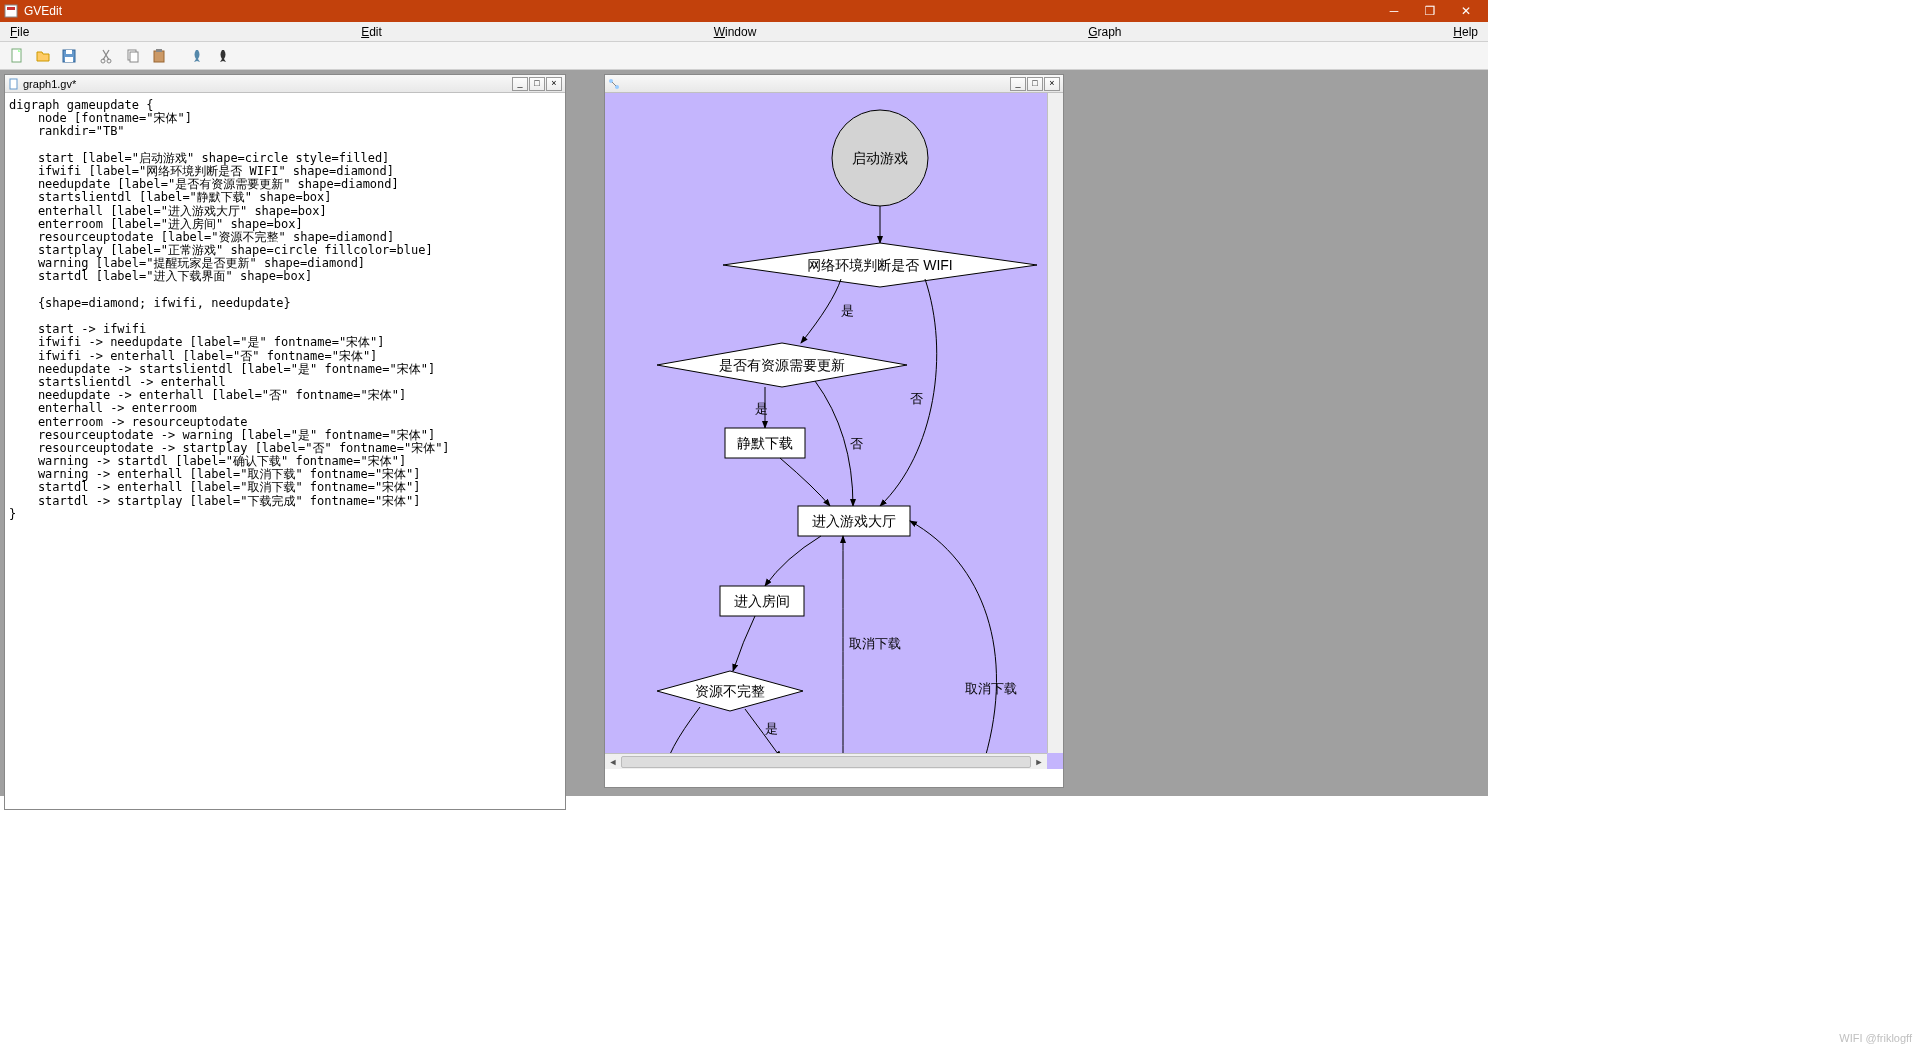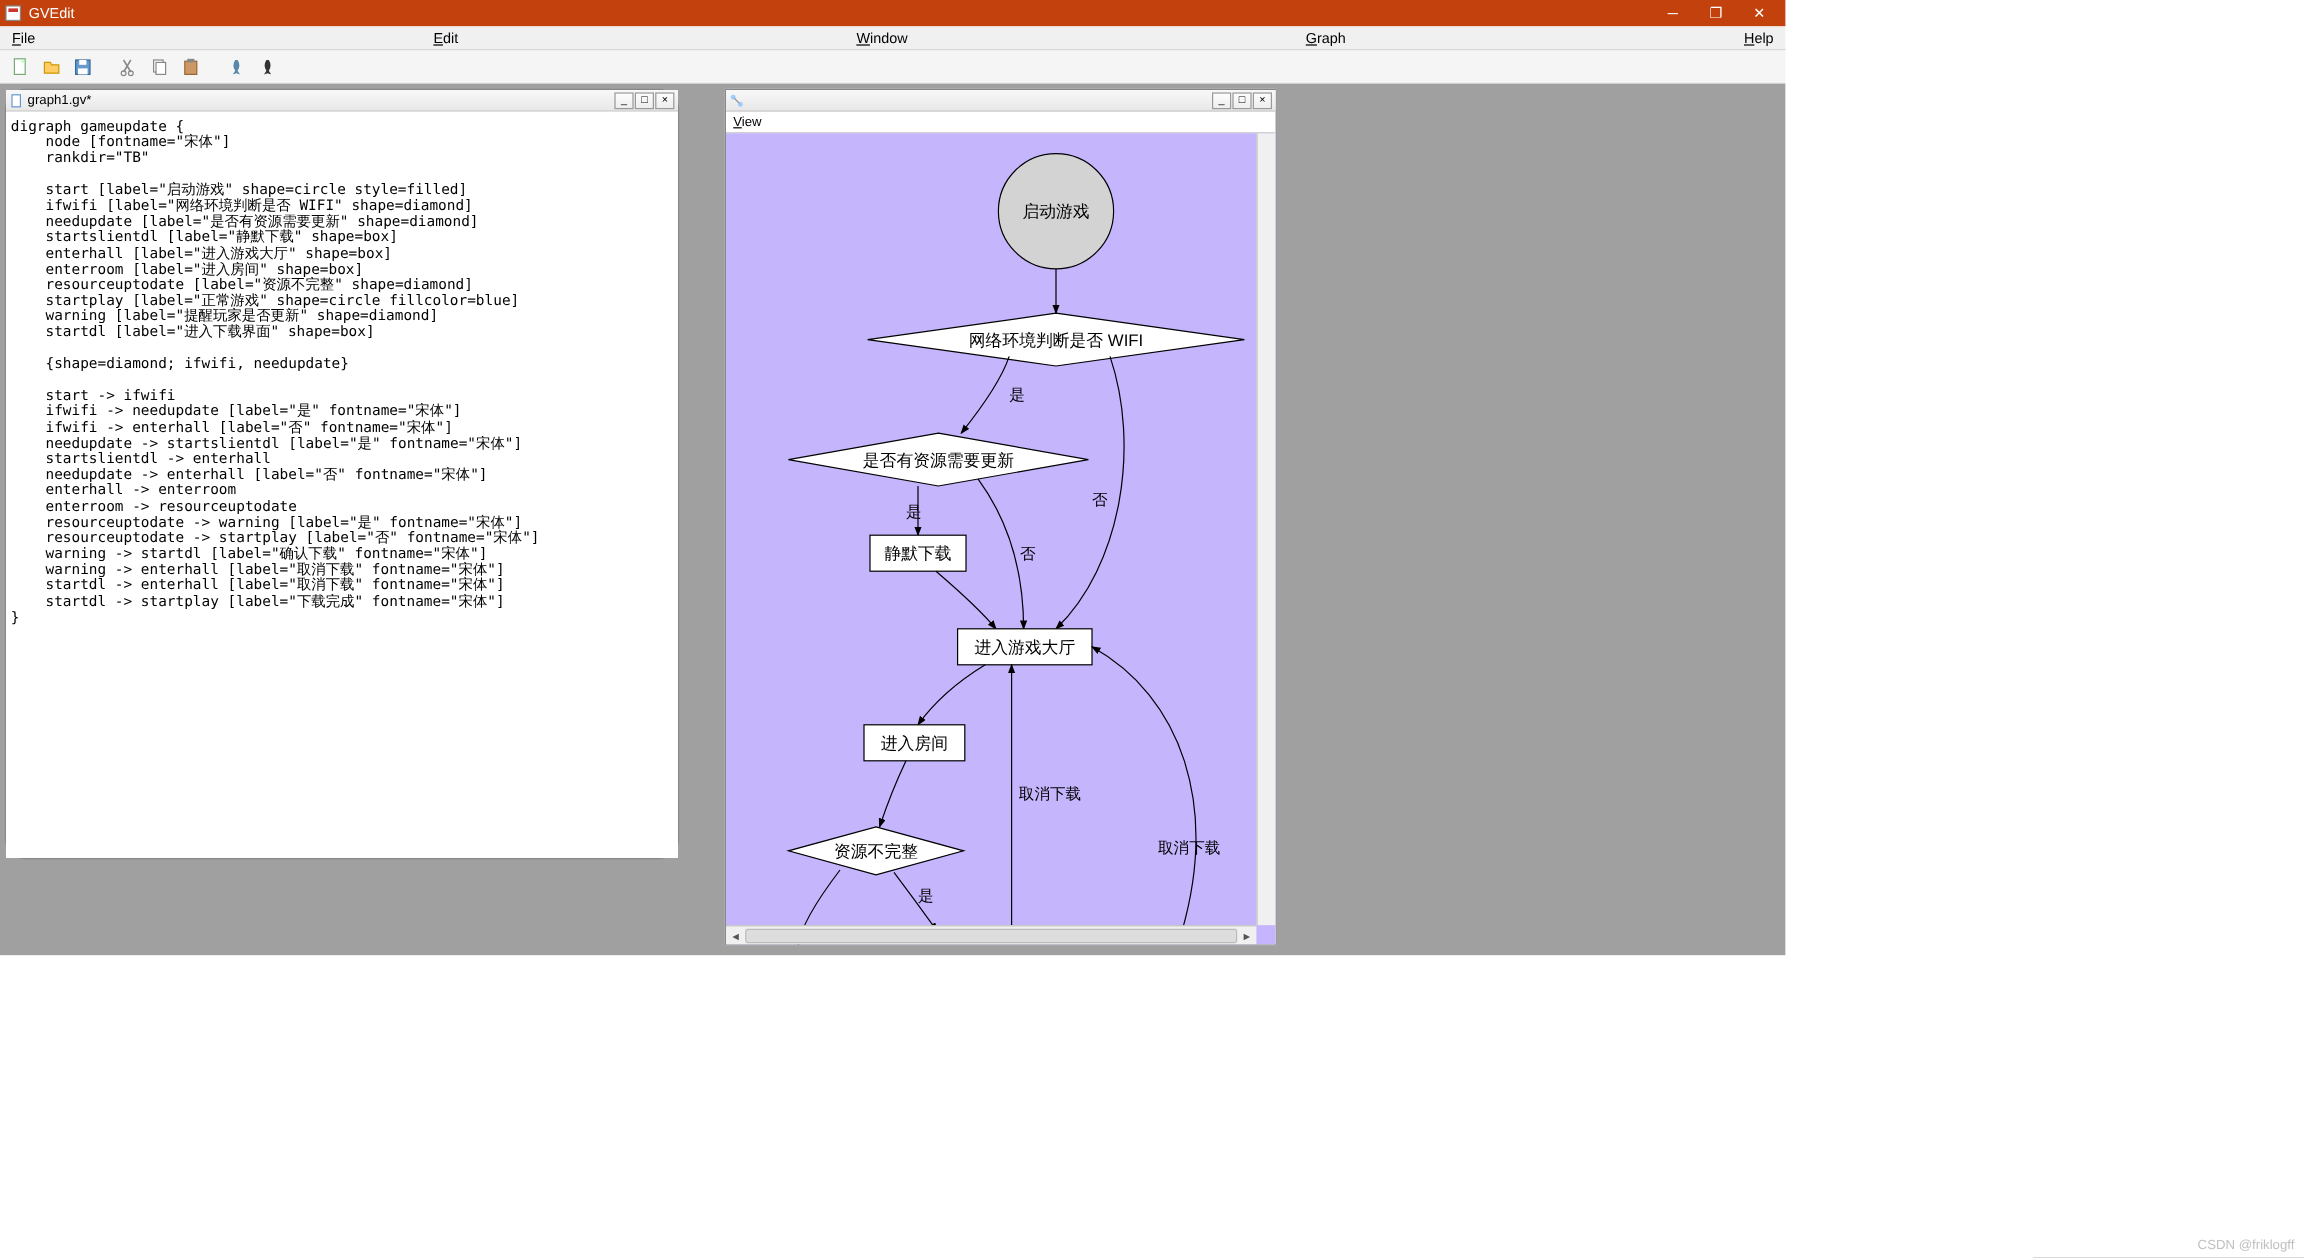--- a/index.html
+++ b/index.html
@@ -119,21 +119,21 @@
     </div>
   <div class="tool-btn">
       <svg width="16" height="16">
         <path d="M7 2c-2 3-2 6 0 9l-2 3 3-1 3 1-2-3c2-3 2-6 0-9z" fill="#333"></path>
       </svg>
     </div>
 </div>
 
 <div class="workspace">
 
-  <div class="subwin" style="left:4px; top:4px; width:562px; height:642px;border-radius:17px;">
+  <div class="subwin" style="left:4px; top:4px; width:562px; height:736px;">
     <div class="subwin-titlebar">
       <span class="icon"><svg width="12" height="12">
             <rect x="2" y="1" width="7" height="10" fill="#fff" stroke="#69c"></rect>
           </svg></span>
       <span class="title">graph1.gv*</span>
       <div class="controls">
         <div class="sbtn">_</div>
         <div class="sbtn">□</div>
         <div class="sbtn">×</div>
       </div>
@@ -182,23 +182,20 @@
             <line x1="4" y1="4" x2="8" y2="8" stroke="#888"></line>
           </svg></span>
       <span class="title"></span>
       <div class="controls">
         <div class="sbtn">_</div>
         <div class="sbtn">□</div>
         <div class="sbtn">×</div>
       </div>
     </div>
     <div class="subwin-body">
-      <div class="view-menubar">
-        <div><span class="underline">V</span>iew</div>
-      </div>
       <div class="graph-canvas">
         <svg width="440" height="680" viewBox="0 0 440 680">
           <defs>
             <marker id="ah" markerWidth="8" markerHeight="8" refX="7" refY="3" orient="auto">
                 <path d="M0,0 L8,3 L0,6 Z" fill="#000"></path>
               </marker>
           </defs>
 
           <ellipse cx="275" cy="65" rx="48" ry="48" fill="#d3d3d3" stroke="#000"></ellipse>
           <text x="275" y="70" text-anchor="middle" font-size="14">启动游戏</text>
@@ -256,13 +253,13 @@
           <div class="arrow left">◄</div>
           <div class="thumb"></div>
           <div class="arrow right">►</div>
         </div>
       </div>
     </div>
   </div>
 
 </div>
 
-<div class="watermark">CSDN @friklogff</div>
+<div class="watermark">WIFI @friklogff</div>
 
 </body></html>

